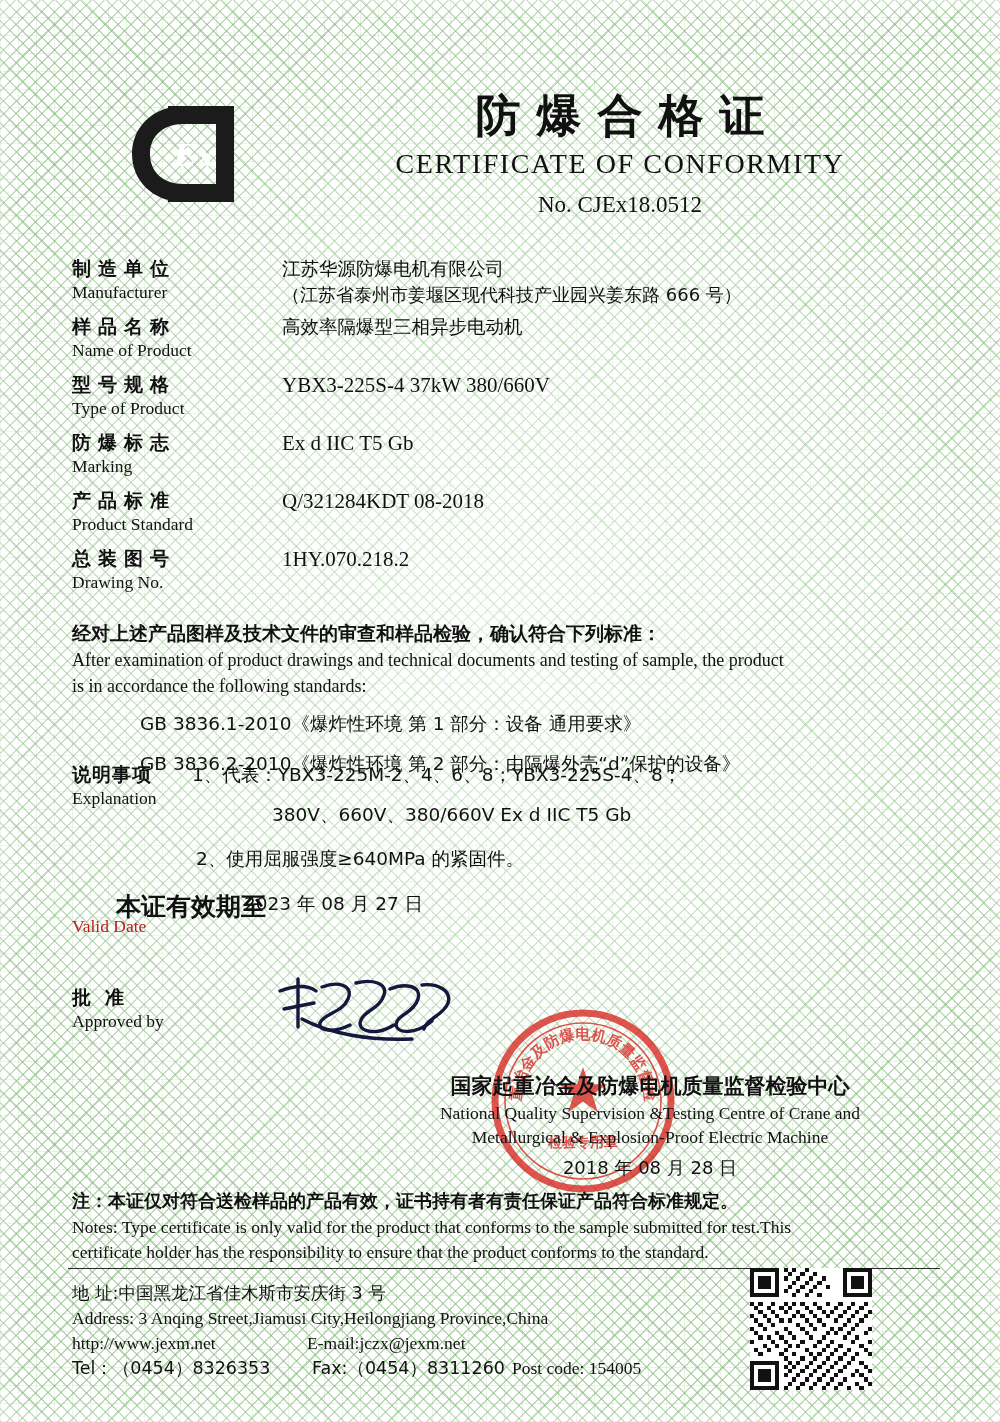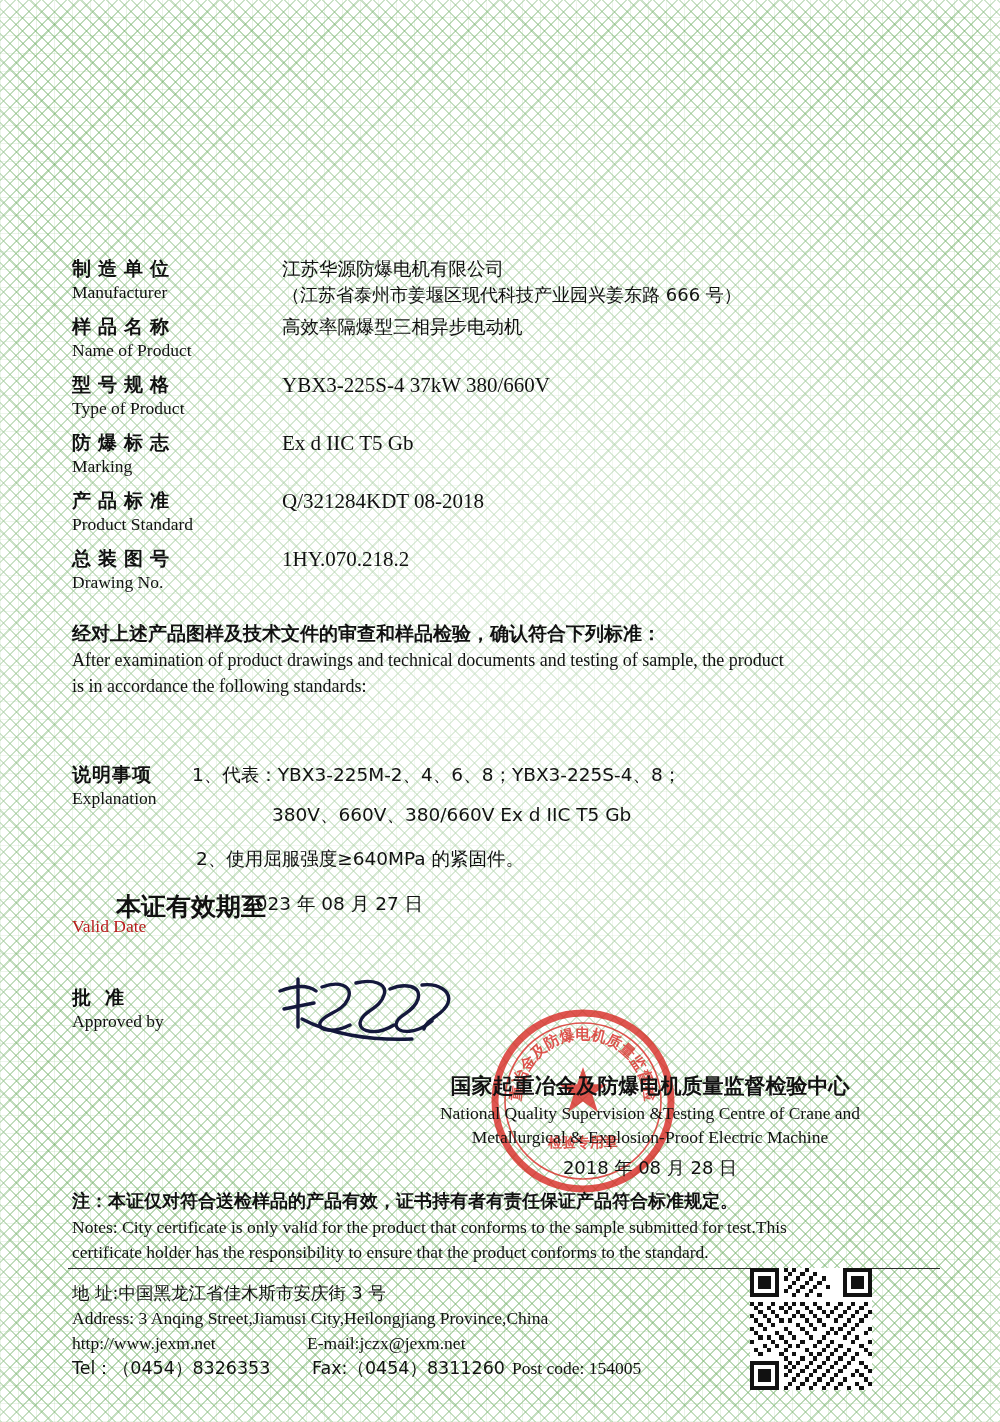--- a/index.html
+++ b/index.html
@@ -380,20 +380,34 @@
 </head>
 <body>
 
 <div class="page">
   <div class="pattern"></div>
   <div class="pattern-fade"></div>
   <div class="edge"></div>
 
   <div class="content">
 
+    <div class="header">
+      <div class="ex-logo">
+        <svg width="120" height="108" viewBox="0 0 120 108">
+          <path d="M62,6 C30,6 10,28 10,54 C10,80 30,102 62,102 L62,84 C40,84 28,71 28,54 C28,37 40,24 62,24 Z" fill="#1b1b1b"></path>
+          <rect x="46" y="6" width="66" height="18" fill="#1b1b1b"></rect>
+          <rect x="46" y="84" width="66" height="18" fill="#1b1b1b"></rect>
+          <rect x="94" y="6" width="18" height="96" fill="#1b1b1b"></rect>
+          <text x="72" y="66" font-family="DejaVu Serif, serif" font-size="30" font-style="italic" font-weight="bold" fill="#ffffff" text-anchor="middle">Ex</text>
+        </svg>
+      </div>
+      <div class="title-zh">防爆合格证</div>
+      <div class="title-en">CERTIFICATE OF CONFORMITY</div>
+      <div class="cert-no">No.  CJEx18.0512</div>
+    </div>
 
     <div class="fields">
 
       <div class="frow">
         <div class="flabel-zh">制造单位</div>
         <div class="flabel-en">Manufacturer</div>
         <div class="fval">江苏华源防爆电机有限公司</div>
         <div class="fval-sub">（江苏省泰州市姜堰区现代科技产业园兴姜东路 666 号）</div>
       </div>
 
@@ -426,20 +440,24 @@
         <div class="flabel-en">Drawing No.</div>
         <div class="fval-serif">1HY.070.218.2</div>
       </div>
 
     </div>
 
     <div class="statement">
       <div class="st-zh">经对上述产品图样及技术文件的审查和样品检验，确认符合下列标准：</div>
       <div class="st-en">After examination of product drawings and technical documents and testing of sample, the product</div>
       <div class="st-en">is in accordance the following standards:</div>
+      <div class="std-list">
+        <div class="std-item">GB 3836.1-2010《爆炸性环境 第 1 部分：设备 通用要求》</div>
+        <div class="std-item">GB 3836.2-2010《爆炸性环境 第 2 部分：由隔爆外壳“d”保护的设备》</div>
+      </div>
     </div>
 
     <div class="explanation">
       <div class="exp-label-zh">说明事项</div>
       <div class="exp-label-en">Explanation</div>
       <div class="exp-line exp-l1">1、代表：YBX3-225M-2、4、6、8；YBX3-225S-4、8；</div>
       <div class="exp-line exp-l2">380V、660V、380/660V      Ex d IIC T5 Gb</div>
       <div class="exp-line exp-l3">2、使用屈服强度≥640MPa 的紧固件。</div>
     </div>
 
@@ -485,21 +503,21 @@
 
     <div class="issuer">
       <div class="issuer-zh">国家起重冶金及防爆电机质量监督检验中心</div>
       <div class="issuer-en1">National Quality Supervision &amp;Testing Centre of Crane and</div>
       <div class="issuer-en2">Metallurgical &amp; Explosion-Proof Electric Machine</div>
       <div class="issue-date">2018 年 08 月 28 日</div>
     </div>
 
     <div class="notes">
       <div class="notes-zh">注：本证仅对符合送检样品的产品有效，证书持有者有责任保证产品符合标准规定。</div>
-      <div class="notes-en">Notes: City certificate is only valid for the product that conforms to the sample submitted for test.This</div>
+      <div class="notes-en">Notes: Type certificate is only valid for the product that conforms to the sample submitted for test.This</div>
       <div class="notes-en">certificate holder has the responsibility to ensure that the product conforms to the standard.</div>
     </div>
 
     <div class="hr"></div>
 
     <div class="footer">
       <div class="f-line">地    址:中国黑龙江省佳木斯市安庆街 3 号</div>
       <div class="f-line-serif">Address: 3 Anqing Street,Jiamusi City,Heilongjiang Province,China</div>
       <div class="f-cols">
         <span class="f-line-serif f-c1">http://www.jexm.net</span>

